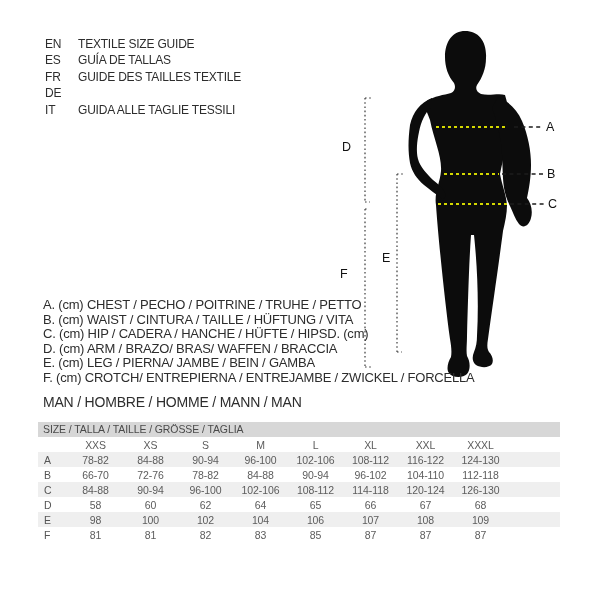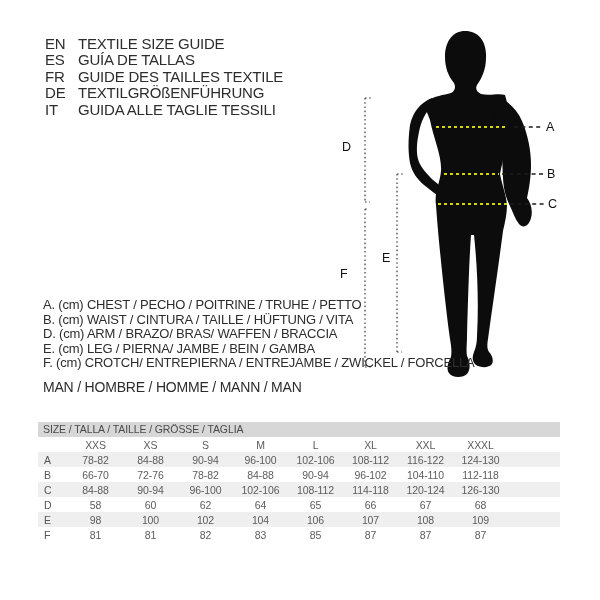--- a/index.html
+++ b/index.html
@@ -5,21 +5,21 @@
   * { margin:0; padding:0; box-sizing:border-box; }
   html,body { background:#fff; }
   .canvas {
     position:relative; width:600px; height:600px; background:#ffffff;
     font-family:"Liberation Sans", sans-serif; color:#2f2f2f; overflow:hidden;
   }
 
   
   .lang-block { position:absolute; left:45px; top:36px; }
   .lang-row { display:flex; height:16.4px; line-height:16.4px;
-              font-size:15px; letter-spacing:-0.2px; color:#2d2d2d; }
+              font-size:12px; letter-spacing:-0.2px; color:#2d2d2d; }
   .lang-code { width:33px; }
 
   
   .figure { position:absolute; left:330px; top:20px; }
 
   
   .measure-block { position:absolute; left:43px; top:298px; }
   .measure-line { height:14.6px; line-height:14.6px; font-size:13px;
                   letter-spacing:-0.2px; color:#2d2d2d; white-space:nowrap; }
   .gender-line { margin-top:9px; height:14.6px; line-height:14.6px;
@@ -48,21 +48,20 @@
     <div class="lang-row">
       <span class="lang-code">ES</span>
       <span>GUÍA DE TALLAS</span>
     </div>
     <div class="lang-row">
       <span class="lang-code">FR</span>
       <span>GUIDE DES TAILLES TEXTILE</span>
     </div>
     <div class="lang-row">
       <span class="lang-code">DE</span>
-      <span>TEXTILGRÖßENFÜHRUNG</span>
     </div>
     <div class="lang-row">
       <span class="lang-code">IT</span>
       <span>GUIDA ALLE TAGLIE TESSILI</span>
     </div>
   </div>
 
   <svg class="figure" width="265" height="400" viewBox="330 20 265 400">
 
     <path fill="#0c0c0c" d="
@@ -142,20 +141,21 @@
       <text x="548" y="208">C</text>
       <text x="342" y="151">D</text>
       <text x="382" y="262">E</text>
       <text x="340" y="278">F</text>
     </g>
   </svg>
 
   <div class="measure-block">
     <div class="measure-line">A. (cm) CHEST / PECHO / POITRINE / TRUHE / PETTO</div>
     <div class="measure-line">B. (cm) WAIST / CINTURA / TAILLE / HÜFTUNG / VITA</div>
+    <div class="measure-line">C. (cm) HIP / CADERA / HANCHE / HÜFTE / HIPSD. (cm)</div>
     <div class="measure-line">D. (cm) ARM / BRAZO/ BRAS/ WAFFEN / BRACCIA</div>
     <div class="measure-line">E. (cm) LEG / PIERNA/ JAMBE / BEIN / GAMBA</div>
     <div class="measure-line">F. (cm) CROTCH/ ENTREPIERNA / ENTREJAMBE / ZWICKEL / FORCELLA</div>
     <div class="gender-line">MAN / HOMBRE / HOMME / MANN / MAN</div>
   </div>
 
   <div class="size-table">
     <div class="t-title">SIZE / TALLA / TAILLE / GRÖSSE / TAGLIA</div>
     <table>
       <colgroup>

